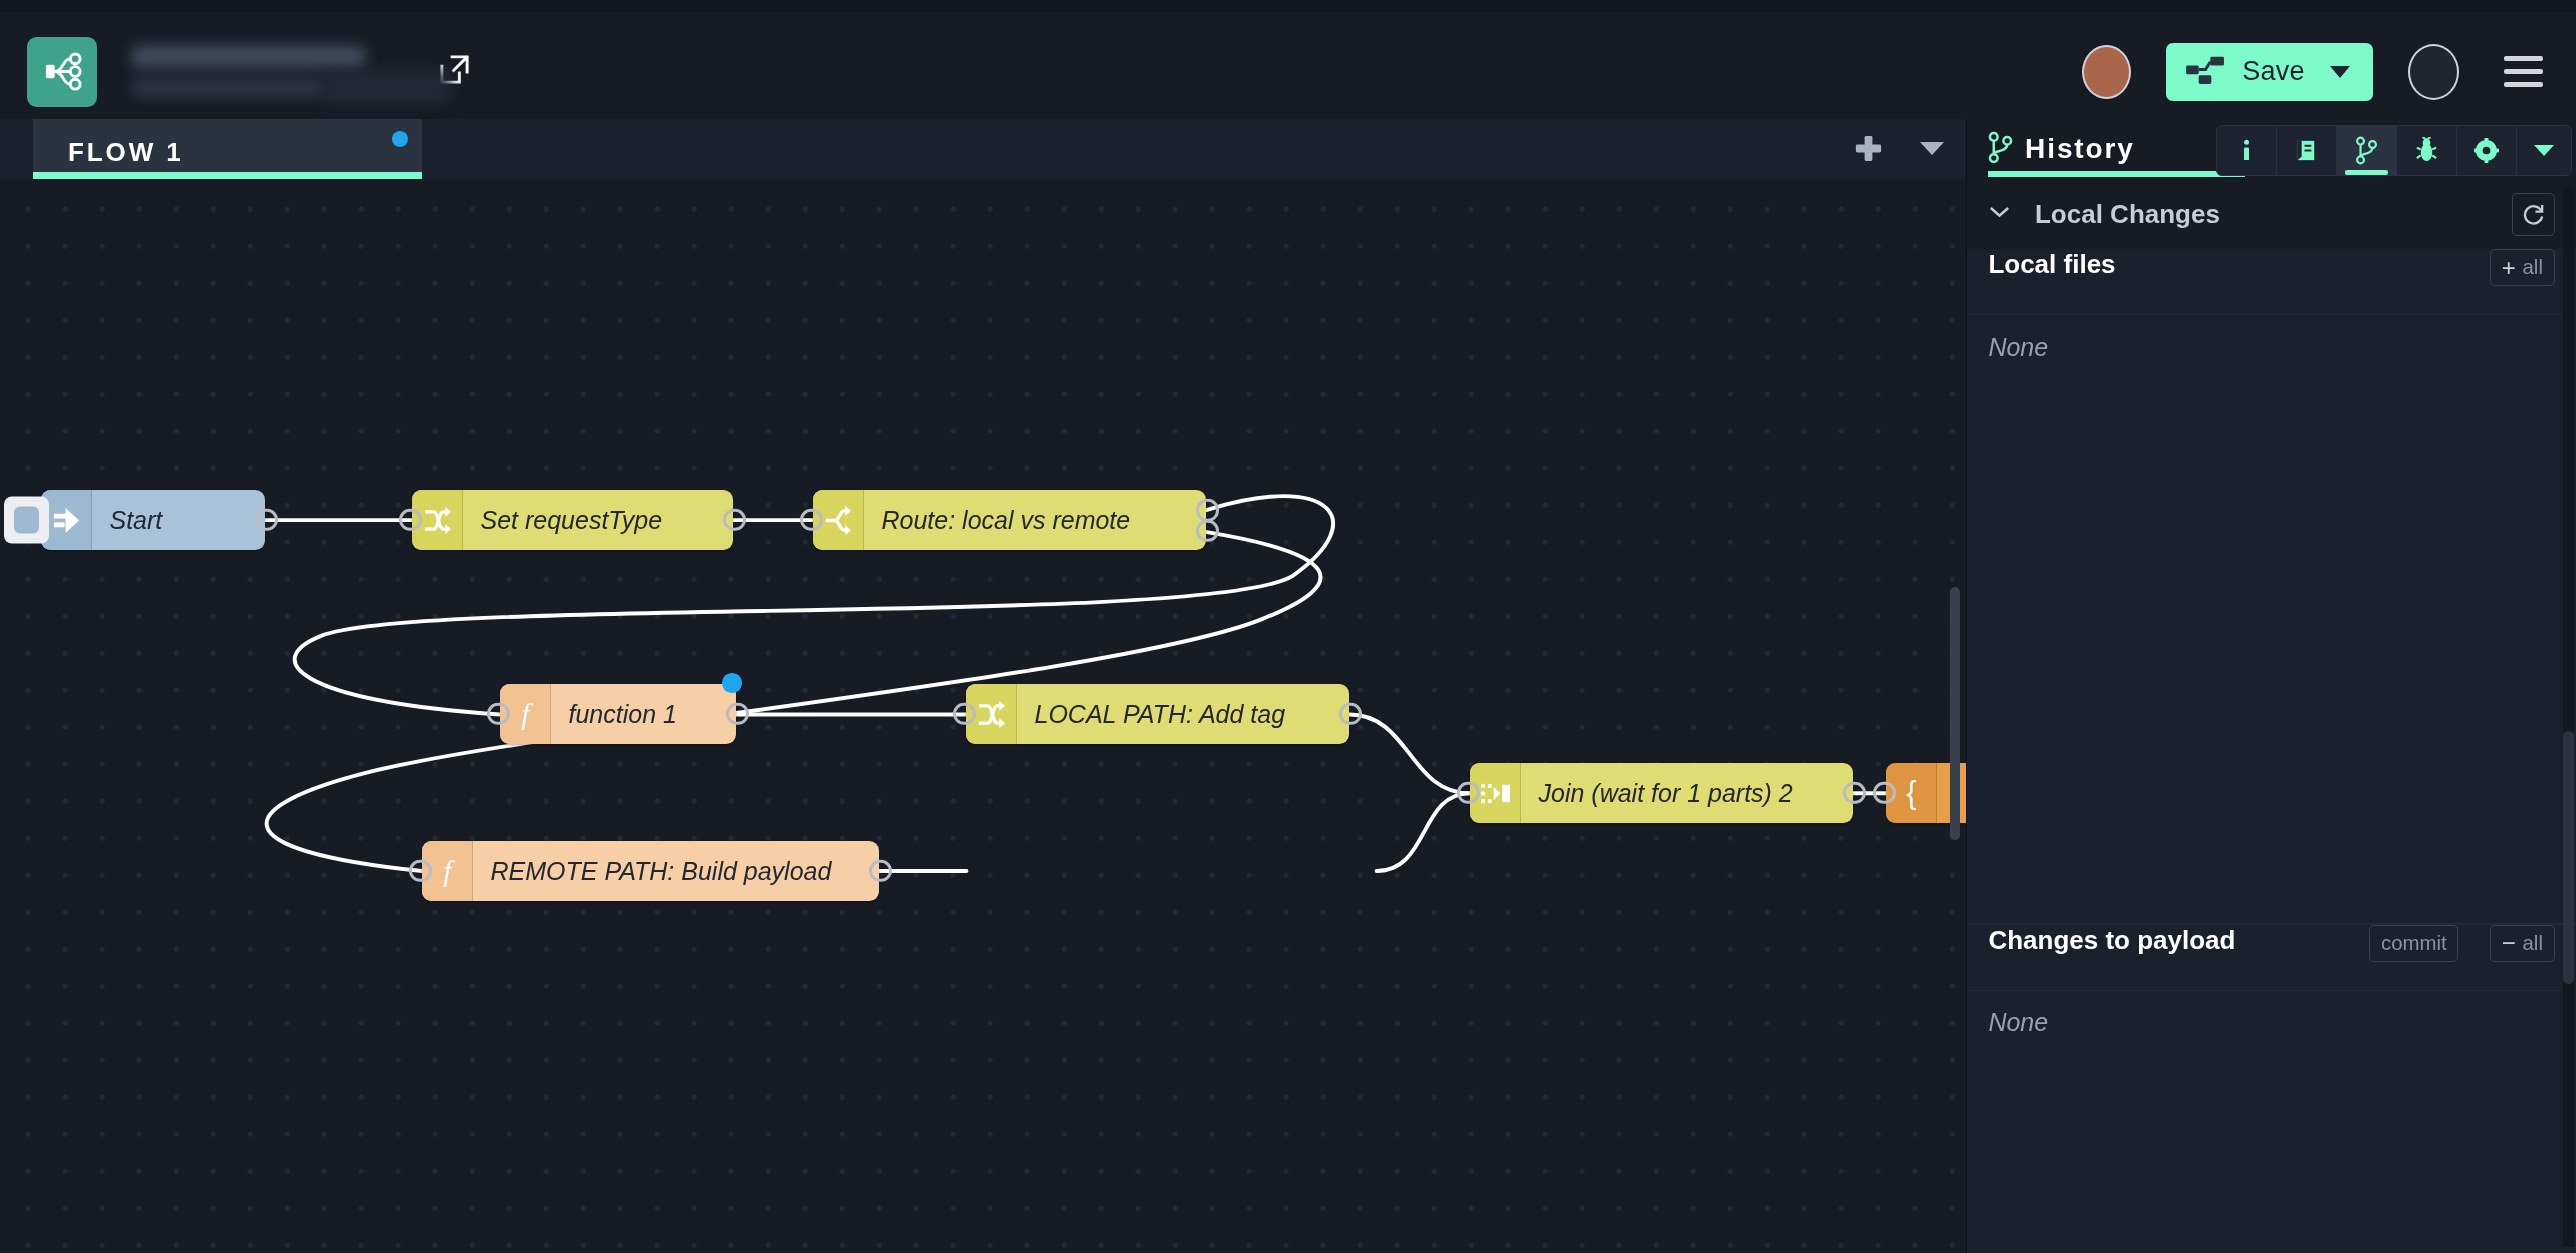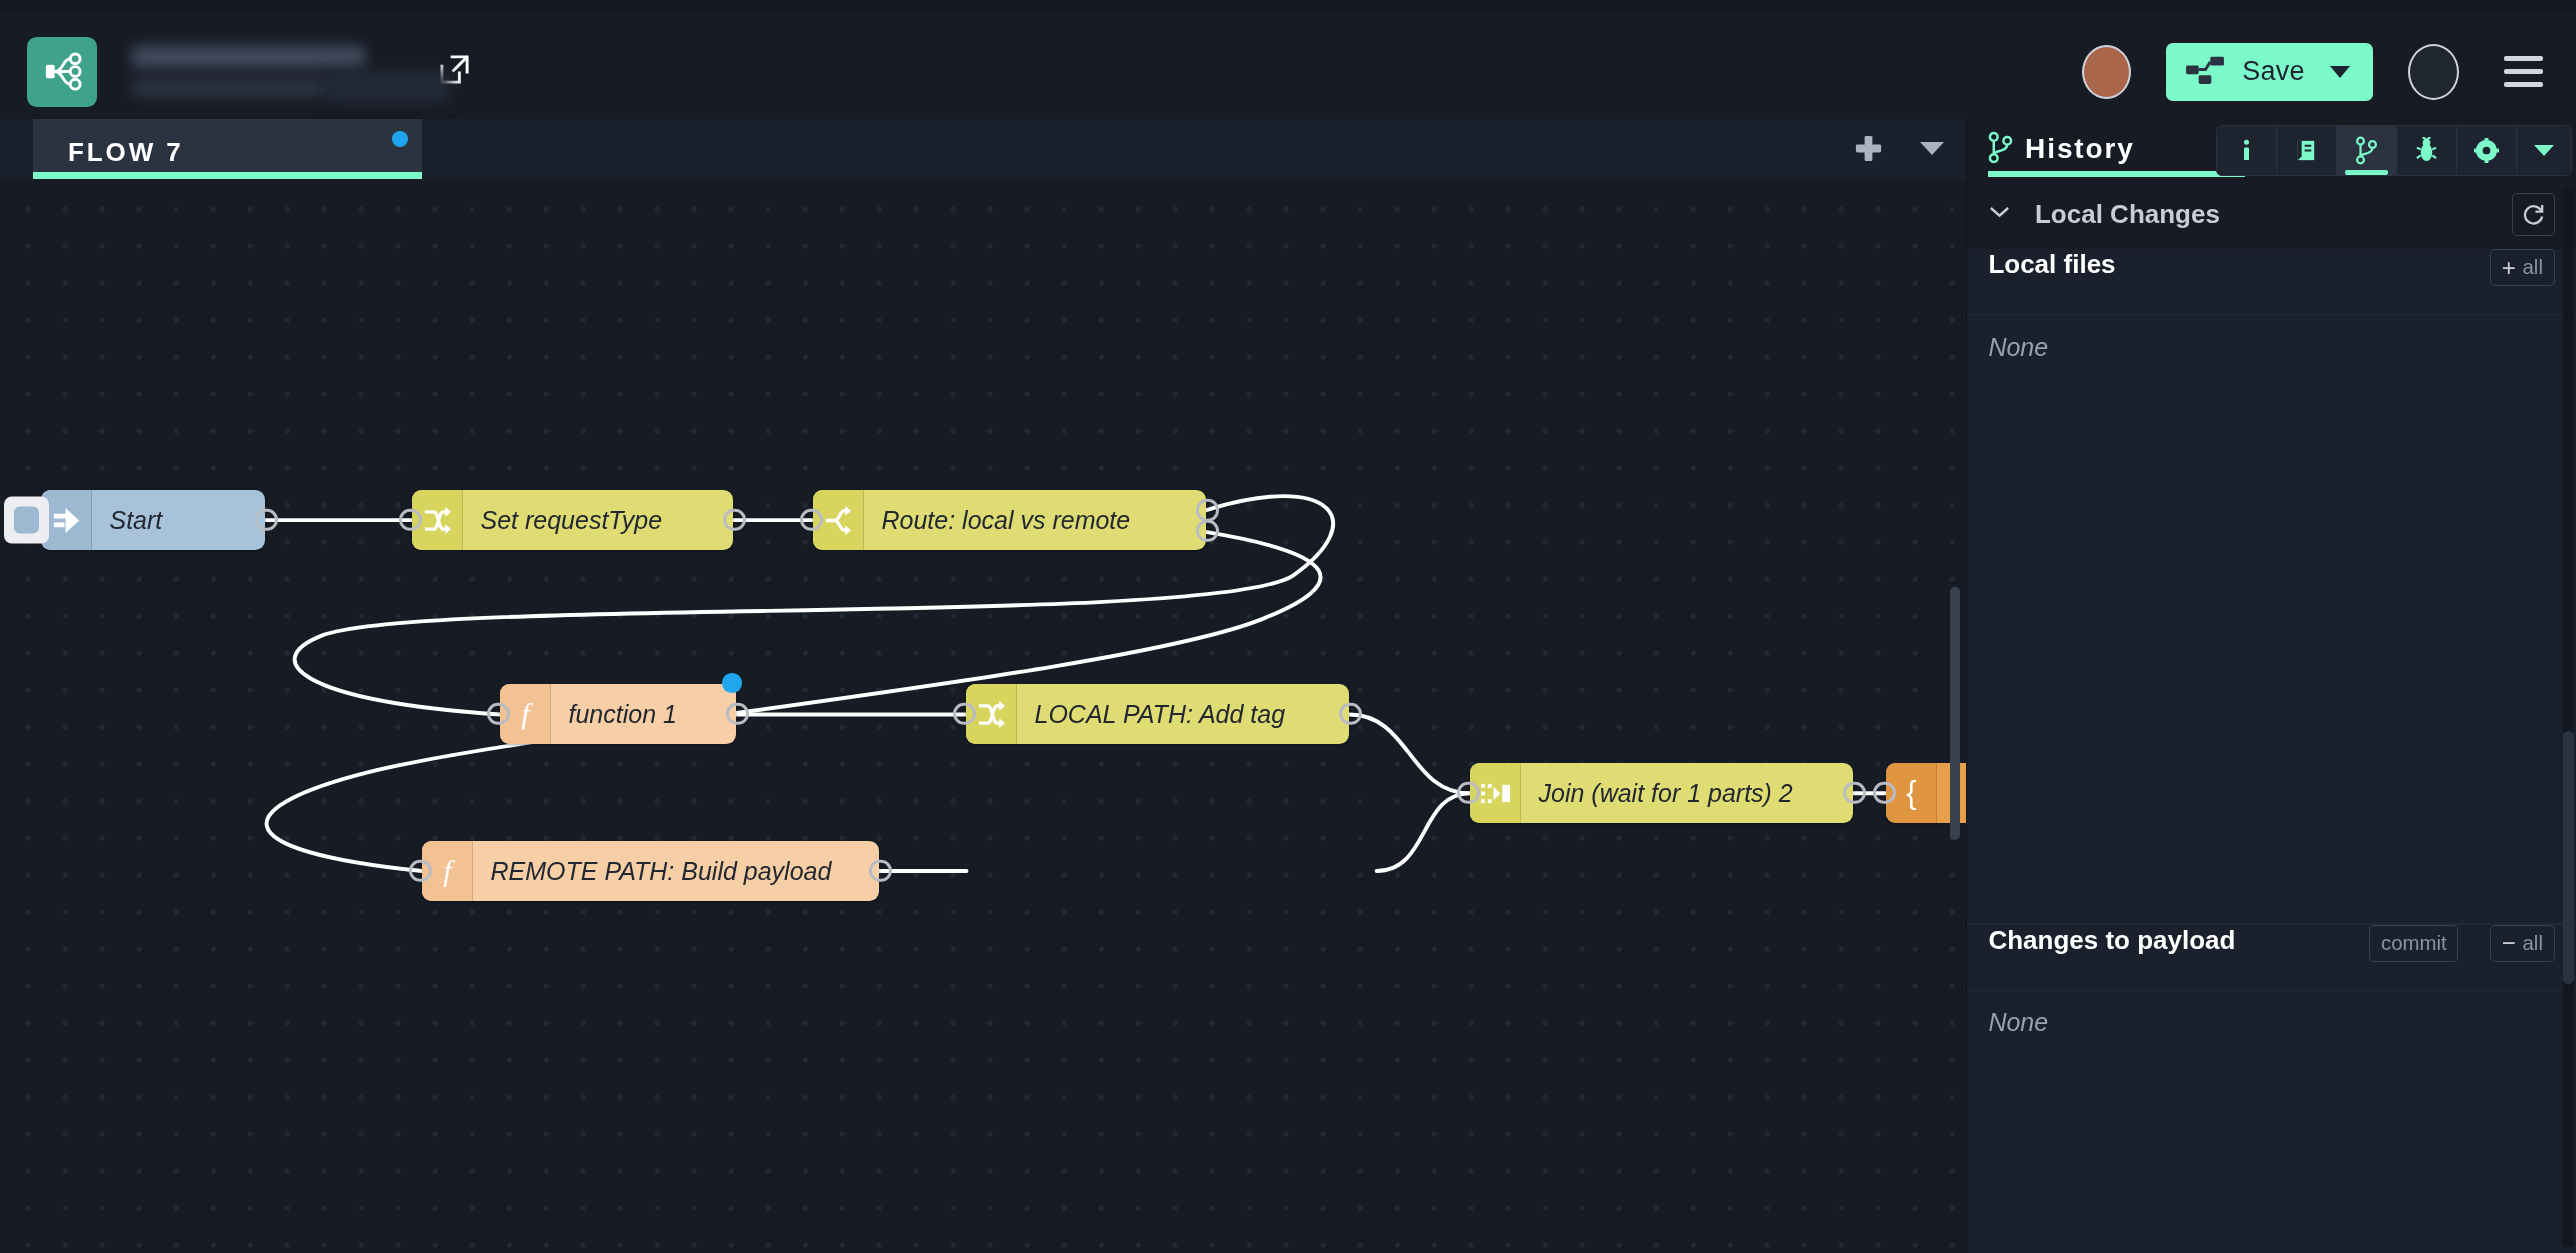--- a/index.html
+++ b/index.html
@@ -298,21 +298,21 @@
 
     <div class="hamburger">
       <span></span>
         <span></span>
         <span></span>
     </div>
   </div>
 
   <div class="tabbar">
     <div class="flow-tab">
-      <div class="name">FLOW 7</div>
+      <div class="name">FLOW 1</div>
       <div class="dot"></div>
       <div class="underline"></div>
     </div>
     <div class="tab-add">
       <svg width="33" height="33" viewBox="0 0 34 34" aria-hidden="true">
         <rect x="13" y="4" width="8" height="26" rx="1.5" fill="#aab3c2"></rect>
         <rect x="4" y="13" width="26" height="8" rx="1.5" fill="#aab3c2"></rect>
       </svg>
     </div>
     <div class="tab-menu">

